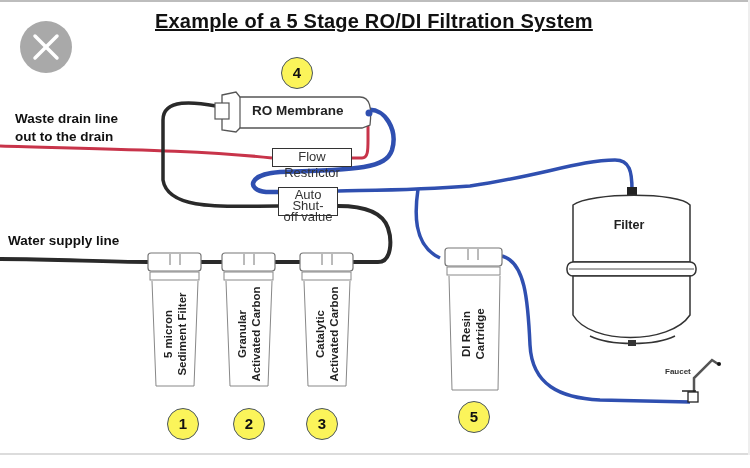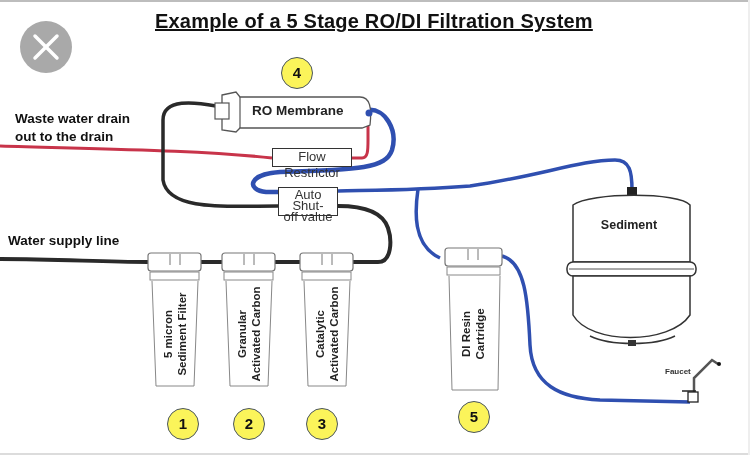--- a/index.html
+++ b/index.html
@@ -111,21 +111,21 @@
 
   <div class="small-box flow-box">
     <span>Flow Restrictor</span>
   </div>
   <div class="small-box auto-box">
     <div>Auto Shut-</div>
     <div>off value</div>
   </div>
 
   <div class="label waste-label">
-    <div>Waste water drain</div>
+    <div>Waste drain line</div>
     <div>out to the drain</div>
   </div>
   <div class="label supply-label">Water supply line</div>
 
   <div class="filter-text" style="left:123px; top:320px; width:104px;">
     <div>5 micron</div>
     <div>Sediment Filter</div>
   </div>
   <div class="filter-text" style="left:197px; top:320px; width:104px;">
     <div>Granular</div>
@@ -134,21 +134,21 @@
   <div class="filter-text" style="left:275px; top:320px; width:104px;">
     <div>Catalytic</div>
     <div>Activated Carbon</div>
   </div>
   <div class="filter-text" style="left:433px; top:320px; width:80px;">
     <div>DI Resin</div>
     <div>Cartridge</div>
   </div>
 
   <div class="tank-text">
-    <div>Sediment</div>
+    <div>Filter</div>
   </div>
 
   <div class="faucet-text">Faucet</div>
 
   <div class="badge" style="left:281px; top:57px;">4</div>
   <div class="badge" style="left:167px; top:408px;">1</div>
   <div class="badge" style="left:233px; top:408px;">2</div>
   <div class="badge" style="left:306px; top:408px;">3</div>
   <div class="badge" style="left:458px; top:401px;">5</div>
 </div>

